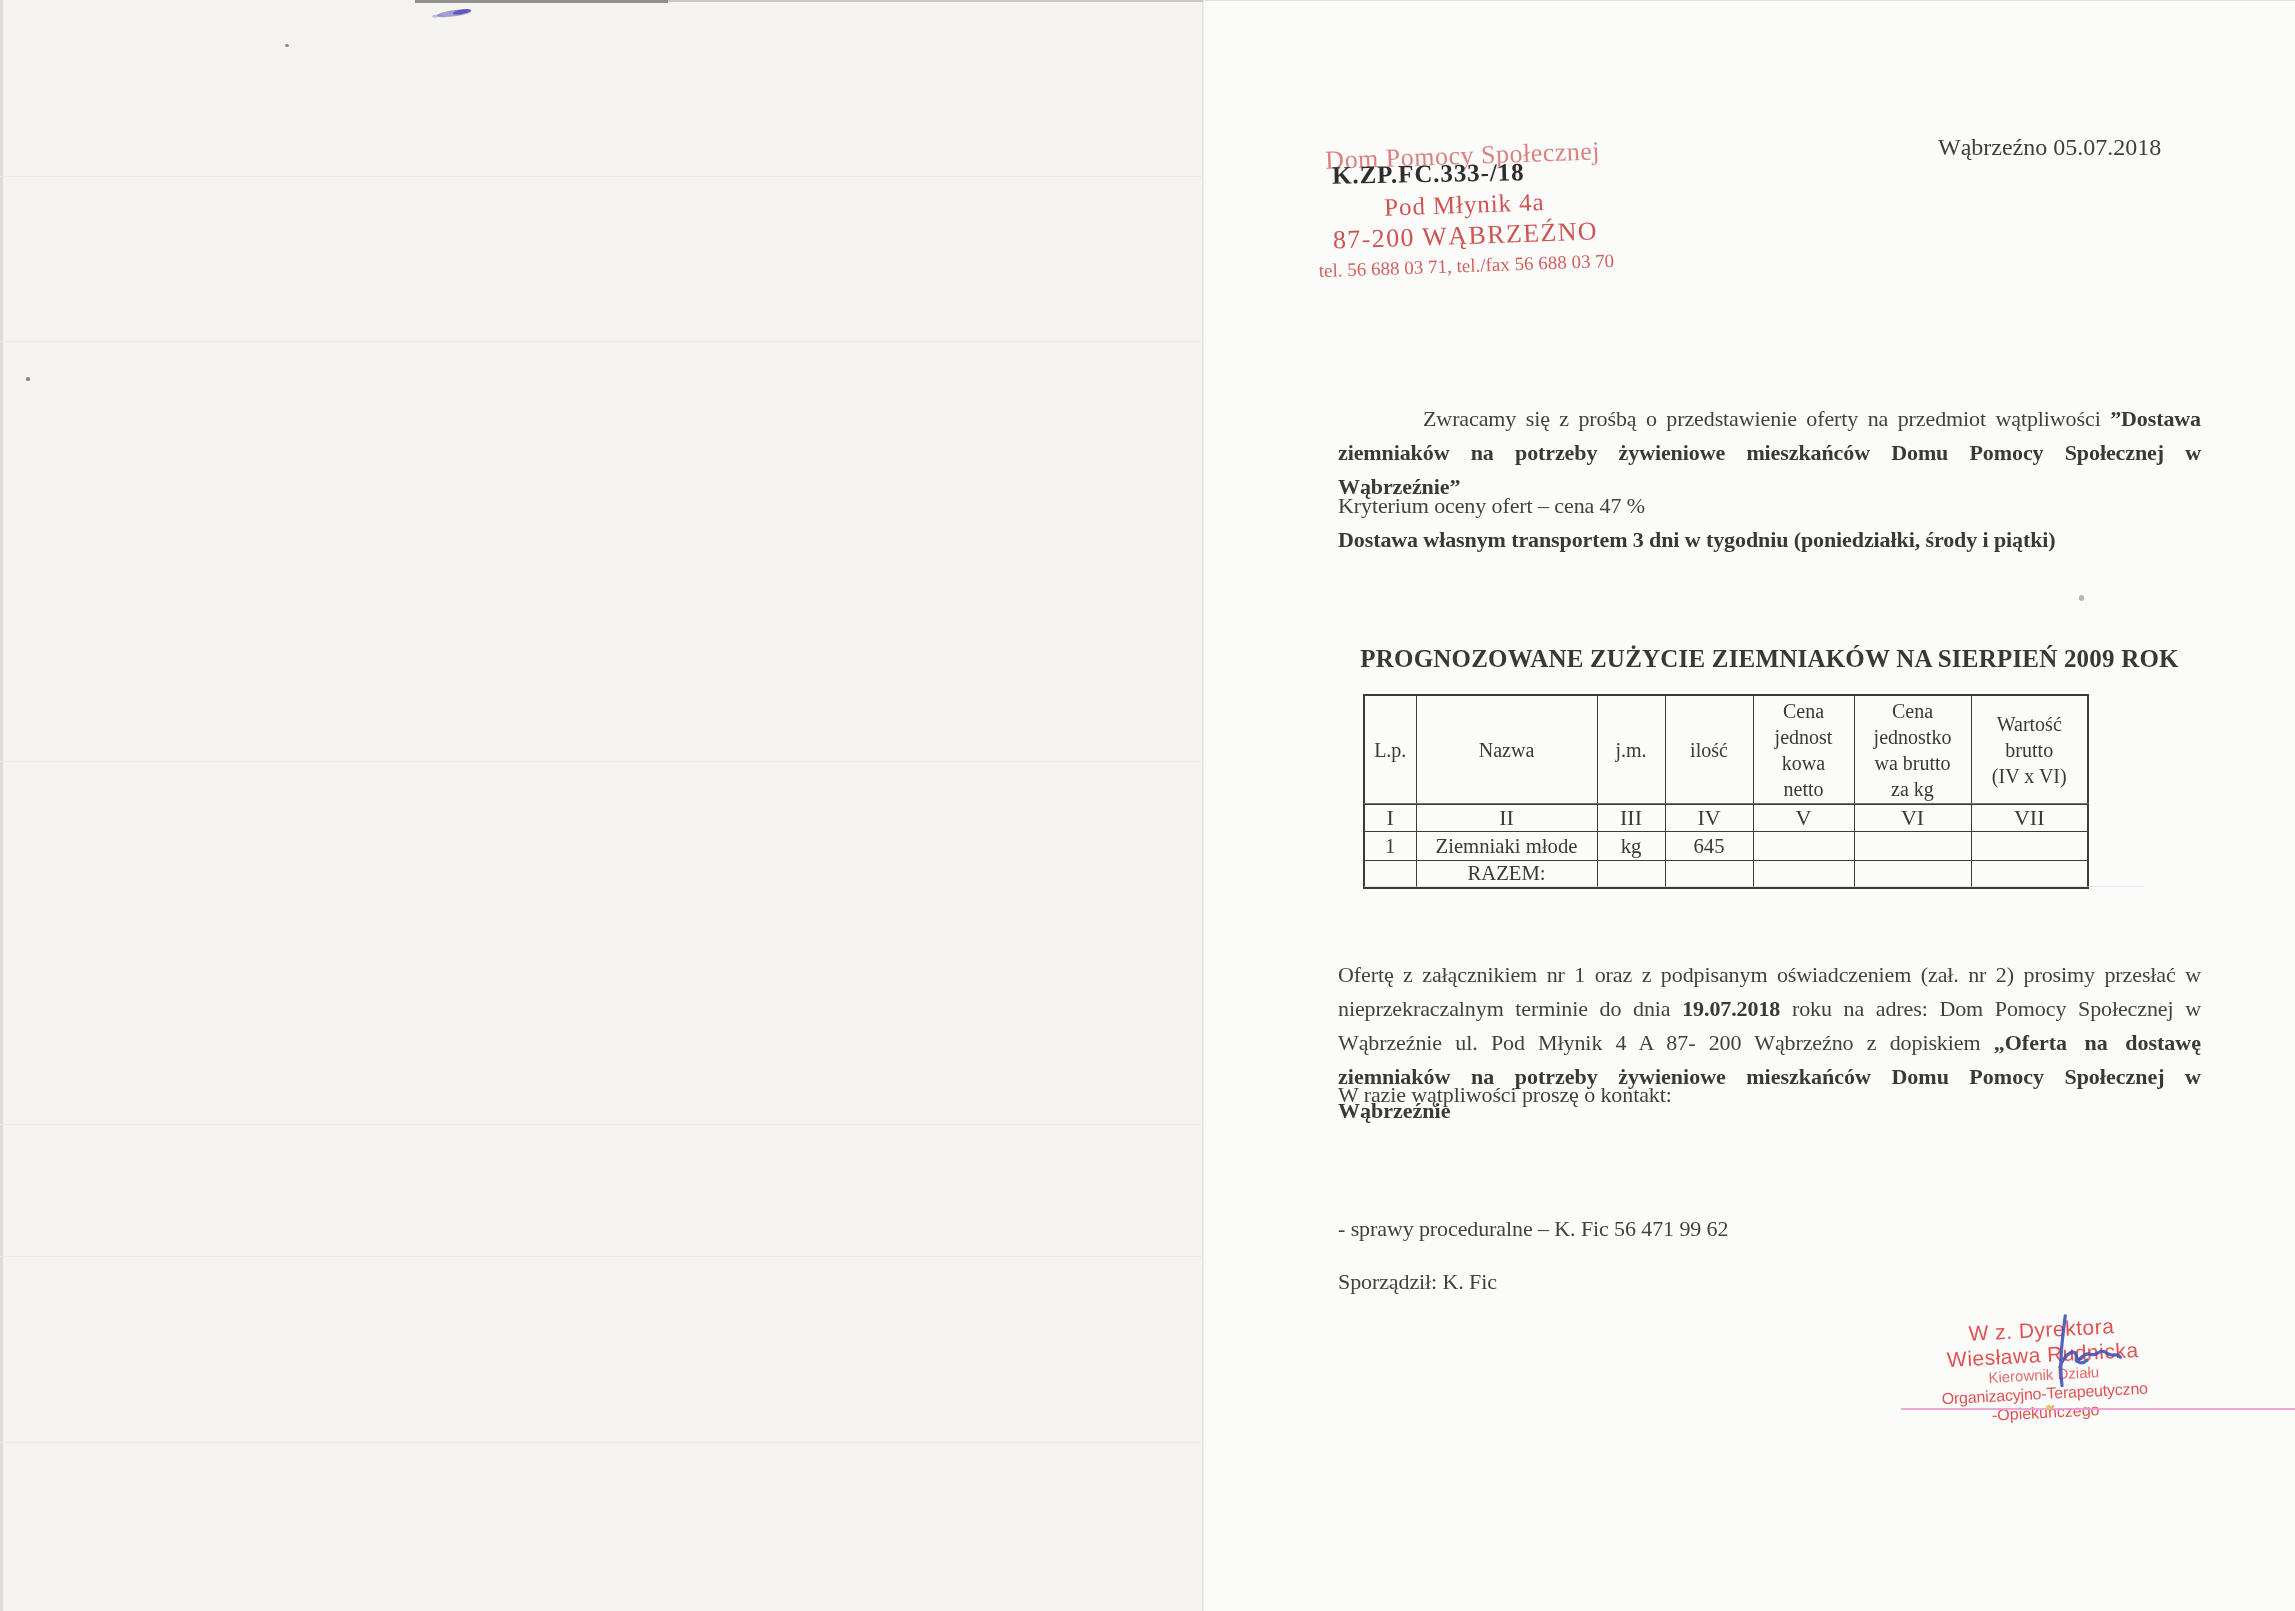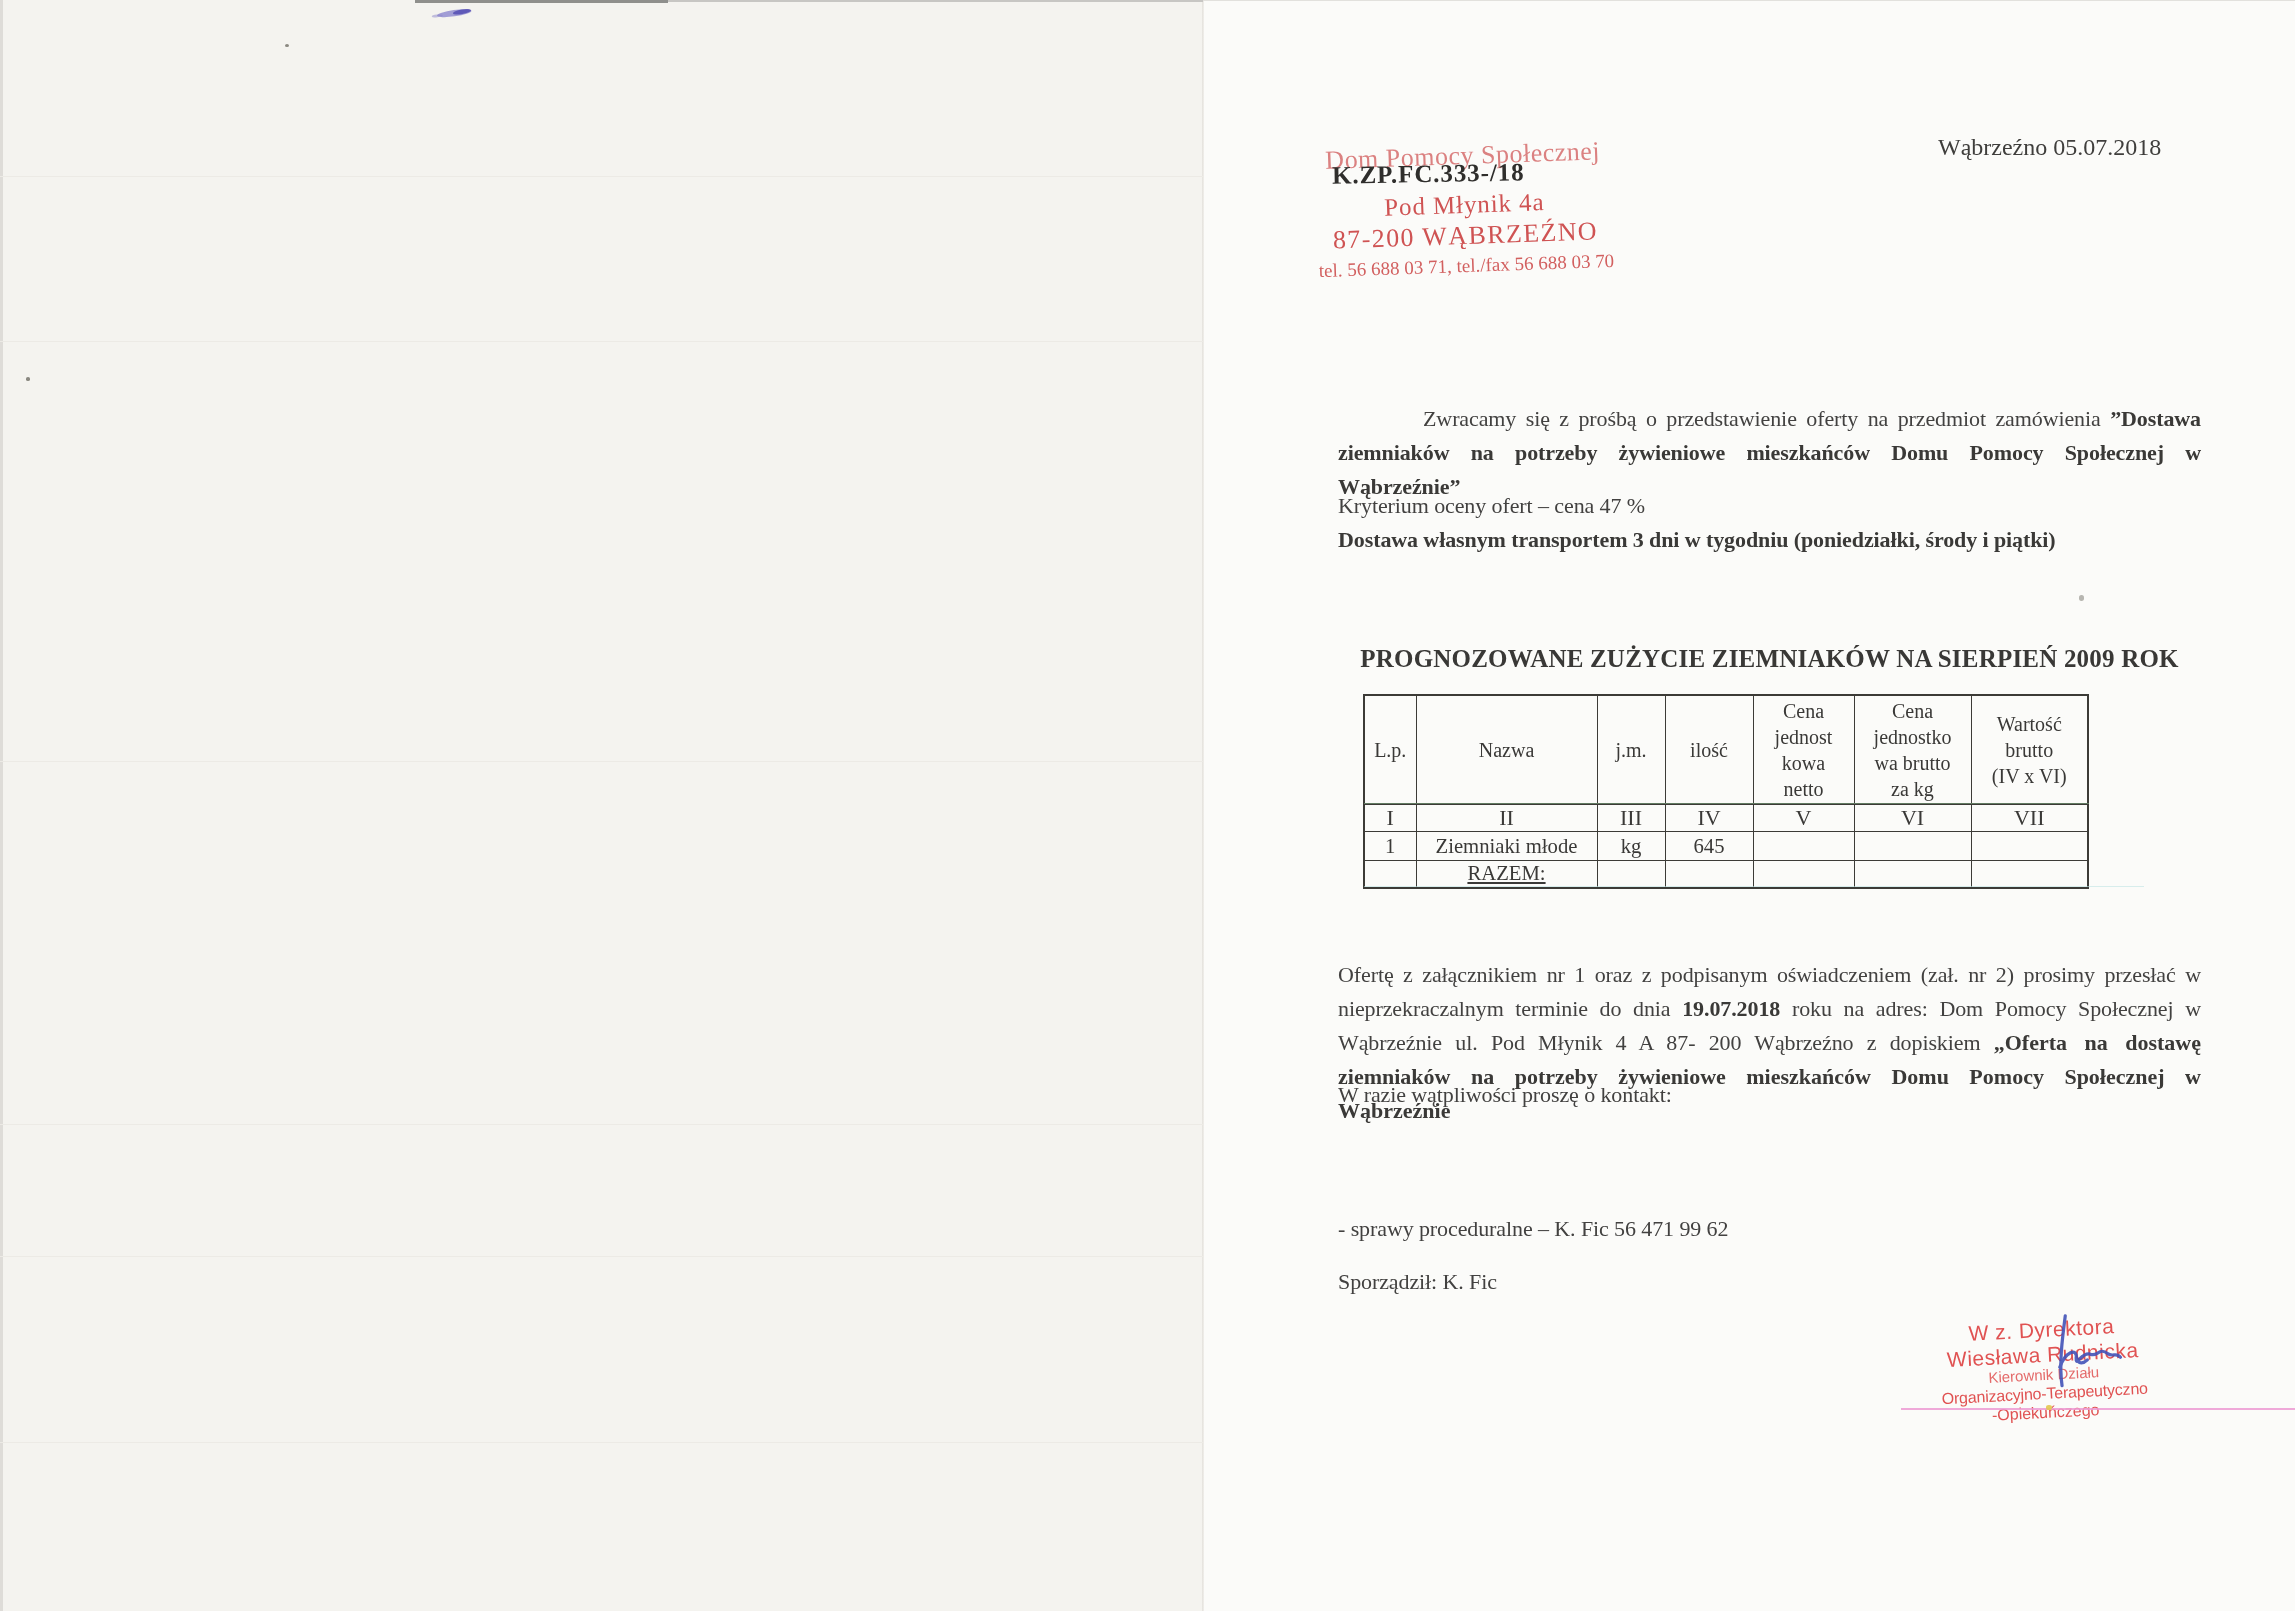--- a/index.html
+++ b/index.html
@@ -57,21 +57,21 @@
   table.ztable{position:absolute;left:1363px;top:694px;border-collapse:collapse;
     table-layout:fixed;font-size:20.7px;color:#3a3937;border:2.3px solid #3c3b37;}
   .ztable th,.ztable td{border:1.4px solid #3c3b37;text-align:center;vertical-align:middle;
     padding:0 2.8px;font-weight:normal;overflow:hidden;}
   .ztable th{white-space:pre-line;line-height:26px;font-size:20px;}
   .ztable tr.r-head{height:109px;}
   .ztable tr.r-head th{border-bottom-width:2.8px;}
   .ztable tr.r-num{height:27.5px;font-size:22px;}
   .ztable tr.r-num td{border-bottom-width:1.8px;}
   .ztable tr.r-item{height:29px;}
-  .ztable tr.r-total{height:27px;text-decoration:underline;}
+  .ztable tr.r-total{height:27px;}
 
   .contact-line{position:absolute;left:1338px;font-size:22px;letter-spacing:-0.1px;
     white-space:nowrap;color:#424140;}
 
   .stamp-bottom{position:absolute;left:1924px;top:1319px;width:239px;text-align:center;
     color:#e05252;transform:rotate(-3deg);line-height:1;
     font-family:"Liberation Sans",sans-serif;}
   .stamp-bottom .f1{font-size:21px;letter-spacing:0.5px;white-space:nowrap;}
   .stamp-bottom .f2{font-size:21px;margin-top:3.7px;letter-spacing:0.5px;white-space:nowrap;}
   .stamp-bottom .f3{font-size:15px;margin-top:2.8px;opacity:.85;white-space:nowrap;}
@@ -113,21 +113,21 @@
   <div class="stamp-top">
     <div class="s1">Dom Pomocy Społecznej</div>
     <div class="s2">Pod Młynik 4a</div>
     <div class="s3">87-200 WĄBRZEŹNO</div>
     <div class="s4">tel. 56 688 03 71, tel./fax 56 688 03 70</div>
   </div>
 
   <div class="ref-number">K.ZP.FC.333-/18</div>
 
 
-  <p class="body-par par-intro"><span>Zwracamy się z prośbą o przedstawienie oferty na przedmiot zamówienia </span><span class="bold">”Dostawa ziemniaków na potrzeby żywieniowe mieszkańców Domu Pomocy Społecznej w Wąbrzeźnie”</span></p>
+  <p class="body-par par-intro"><span>Zwracamy się z prośbą o przedstawienie oferty na przedmiot wątpliwości </span><span class="bold">”Dostawa ziemniaków na potrzeby żywieniowe mieszkańców Domu Pomocy Społecznej w Wąbrzeźnie”</span></p>
 
   <div class="terms">
     <div>Kryterium oceny ofert – cena 47 %</div>
     <div class="bold">Dostawa własnym transportem 3 dni w tygodniu (poniedziałki, środy i piątki)</div>
   </div>
 
   <div class="table-heading">PROGNOZOWANE ZUŻYCIE ZIEMNIAKÓW NA SIERPIEŃ 2009 ROK</div>
 
   <table class="ztable">
     <colgroup>

